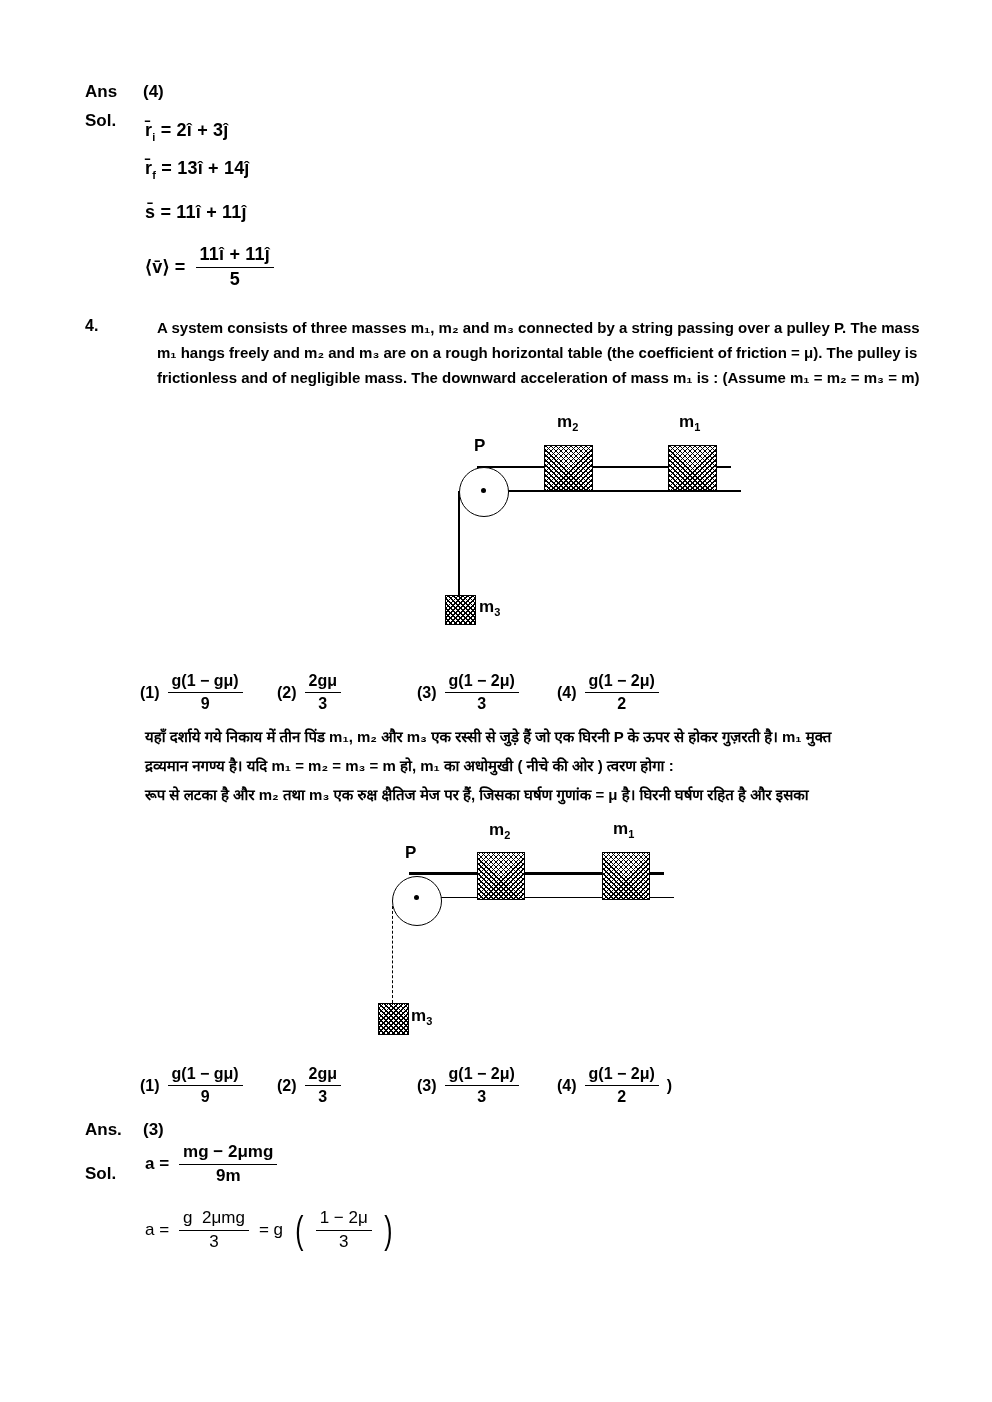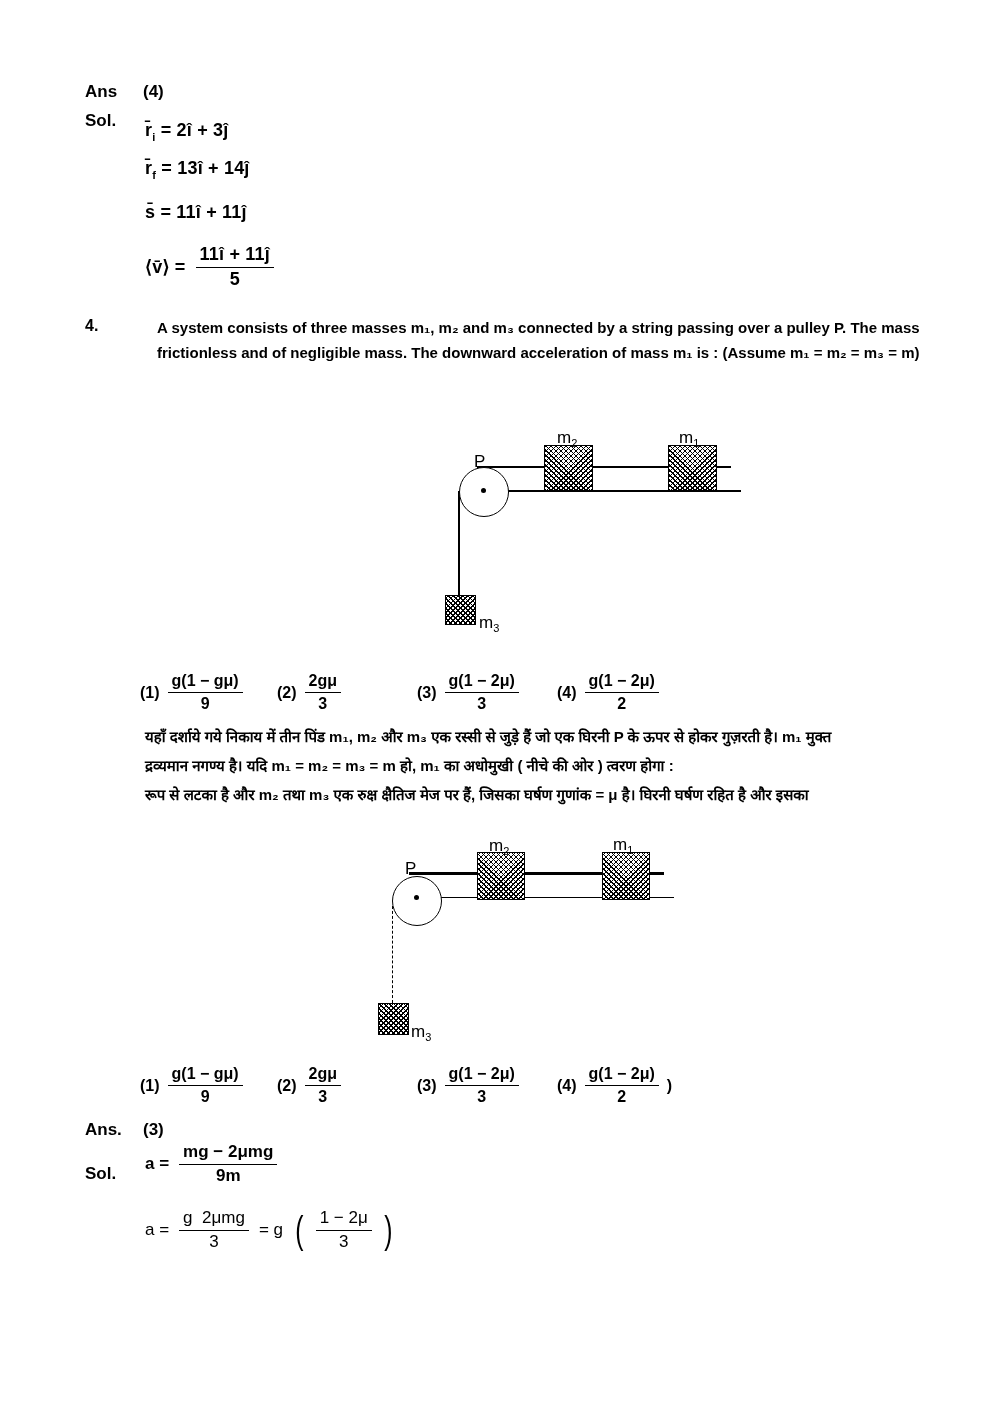--- a/index.html
+++ b/index.html
@@ -17,21 +17,21 @@
   .fnum{padding:0 4px 2px;border-bottom:1.5px solid #000;line-height:1.15;text-align:center;white-space:nowrap;}
   .fden{line-height:1.2;padding-top:1px;white-space:nowrap;}
   .block{position:absolute;border:1.5px solid #000;background-color:#fff;
          background-image:repeating-linear-gradient(45deg,#000 0 1px,transparent 1px 3.5px),
                           repeating-linear-gradient(-45deg,#000 0 1px,transparent 1px 3.5px);}
   .hl{position:absolute;background:#000;}
   .vl{position:absolute;background:#000;}
   .vdash{position:absolute;width:0;border-left:1.5px dashed #000;}
   .circ{position:absolute;border:1.6px solid #000;border-radius:50%;background:#fff;}
   .dot{position:absolute;width:5px;height:5px;background:#000;border-radius:50%;}
-  .dlab{position:absolute;font-size:17px;font-weight:400;white-space:nowrap;margin-top:16px;}
+  .dlab{position:absolute;font-size:17px;font-weight:700;white-space:nowrap;}
   sub{font-size:11px;}
   .bigp{font-size:38px;font-weight:300;line-height:0.85;transform:scaleX(.65);}
   .m17{font-size:17px;}
 </style>
 </head>
 <body>
 
 <div class="page">
 
   <div class="abs lbl" style="left:85px;top:82px;">Ans</div>
@@ -50,20 +50,21 @@
     <span>⟨v̄⟩ =</span>
     <span class="frac">
       <span class="fnum">11î + 11ĵ</span>
       <span class="fden">5</span>
     </span>
   </div>
 
   <div class="abs qnum" style="left:85px;top:317px;">4.</div>
   <div class="abs" style="left:145px;top:315px;margin-left:12px;">
     <div class="qline">A system consists of three masses m₁, m₂ and m₃ connected by a string passing over a pulley P. The mass</div>
+    <div class="qline">m₁ hangs freely and m₂ and m₃ are on a rough horizontal table (the coefficient of friction = μ). The pulley is</div>
     <div class="qline">frictionless and of negligible mass. The downward acceleration of mass m₁ is : (Assume m₁ = m₂ = m₃ = m)</div>
   </div>
 
   <div>
     <div class="hl" style="left:477px;top:466px;width:254px;height:1.5px;"></div>
     <div class="hl" style="left:483px;top:490px;width:258px;height:1.5px;"></div>
     <div class="vl" style="left:458px;top:491px;width:1.5px;height:105px;"></div>
     <div class="circ" style="left:459px;top:467px;width:48px;height:48px;"></div>
     <div class="dot" style="left:481px;top:488px;"></div>
     <div class="dlab" style="left:474px;top:436px;">P</div>

